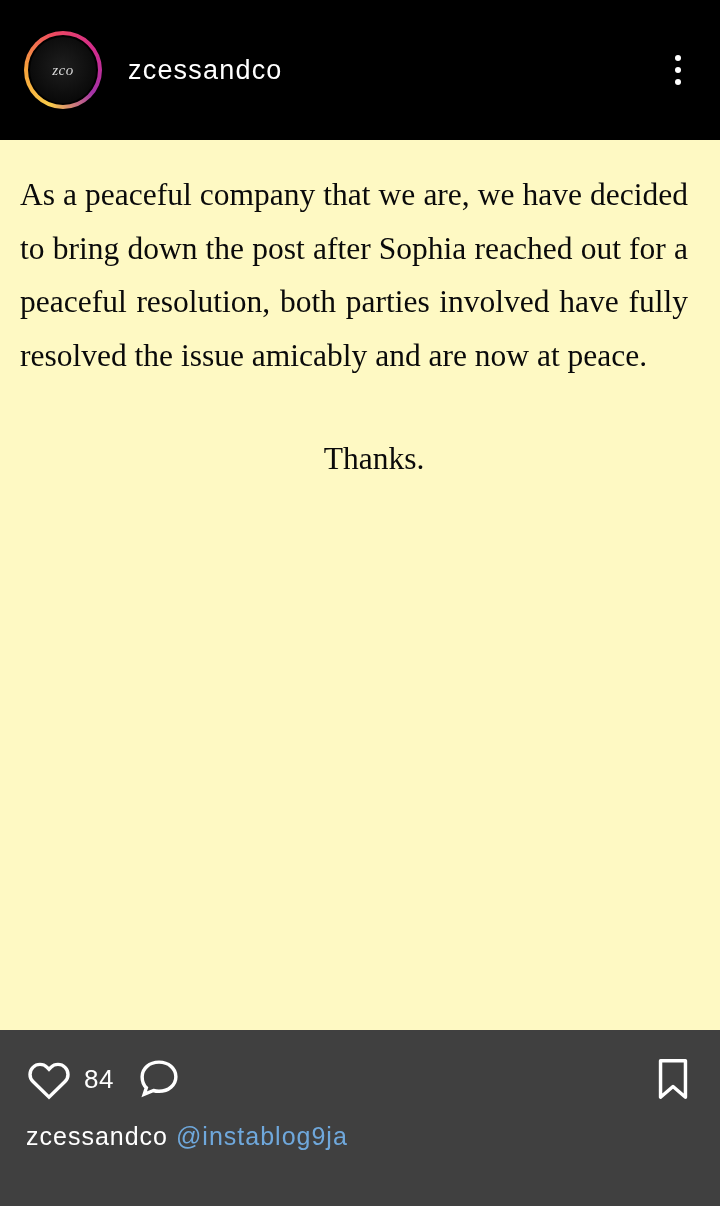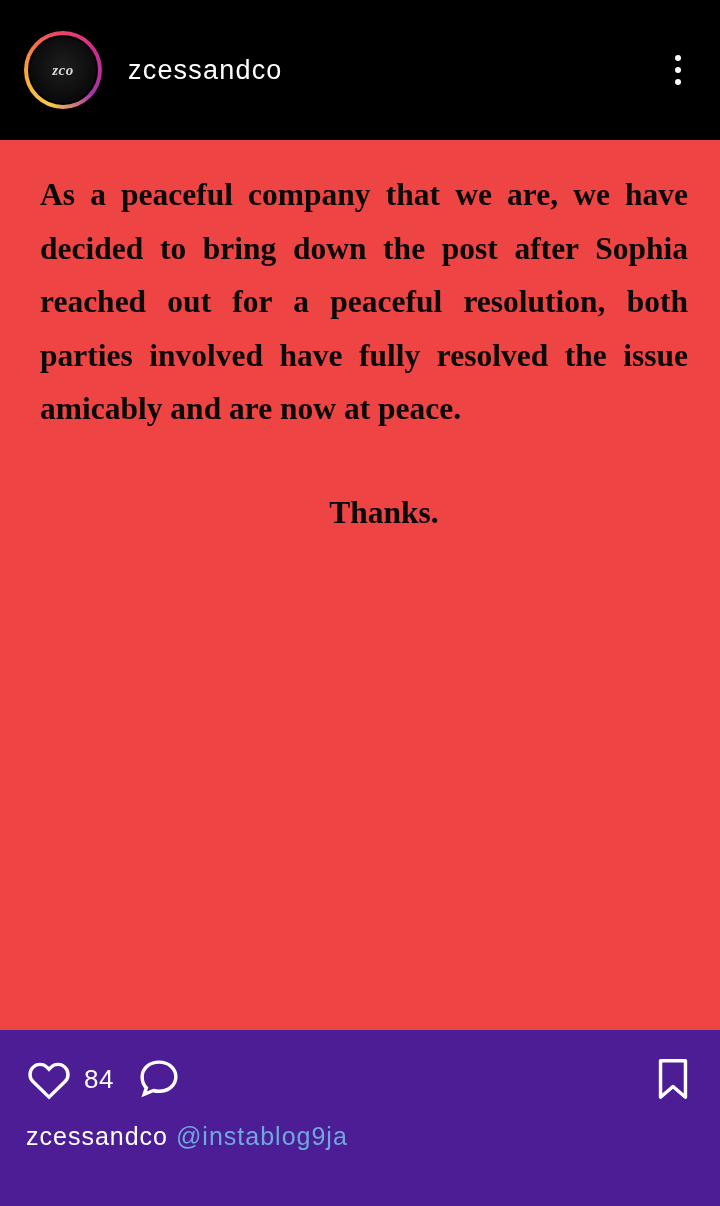--- a/index.html
+++ b/index.html
@@ -58,21 +58,20 @@
     border-radius: 50%;
     background: radial-gradient(circle at 50% 45%, #1e1e1e 0%, #0a0a0a 70%);
     display: flex;
     align-items: center;
     justify-content: center;
     color: #d8d8d8;
     font-family: "Liberation Serif", serif;
     font-style: italic;
     font-size: 15px;
     letter-spacing: 0.5px;
-    font-weight: bold;
   }
   .username {
     color: #fff;
     font-size: 27px;
     letter-spacing: 1.2px;
     margin-left: 26px;
     font-weight: 400;
   }
   .more-btn {
     margin-left: auto;
@@ -88,46 +87,45 @@
   .more-btn i {
     display: block;
     width: 6px;
     height: 6px;
     border-radius: 50%;
     background: #fff;
   }
 
   
   .post-body {
-    background: #ef4444;
+    background: #fef9c3;
     flex: 1 1 auto;
-    padding: 28px 32px 0 40px;
+    padding: 28px 32px 0 20px;
     box-sizing: border-box;
     overflow: hidden;
-    font-weight: bold;
   }
   .body-text p {
     margin: 0 0 50px 0;
     color: #0a0a0a;
     font-family: "Liberation Serif", serif;
     font-size: 31.5px;
     line-height: 1.7;
     text-align: justify;
     text-justify: inter-word;
     hyphens: none;
   }
   .body-text p.last {
     text-align: center;
     margin-bottom: 0;
     margin-left: 40px;
   }
 
   
   .post-footer {
-    background: #4c1d95;
+    background: #404040;
     height: 176px;
     flex: 0 0 auto;
     padding: 22px 26px 0 26px;
     box-sizing: border-box;
   }
   .actions {
     display: flex;
     align-items: center;
     gap: 22px;
     height: 54px;

